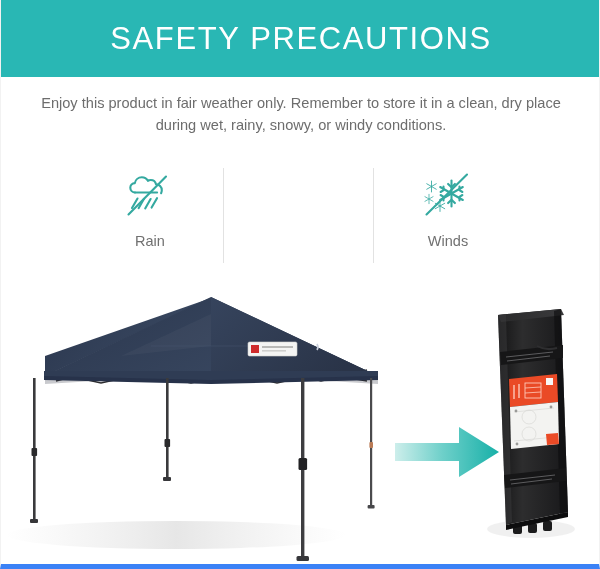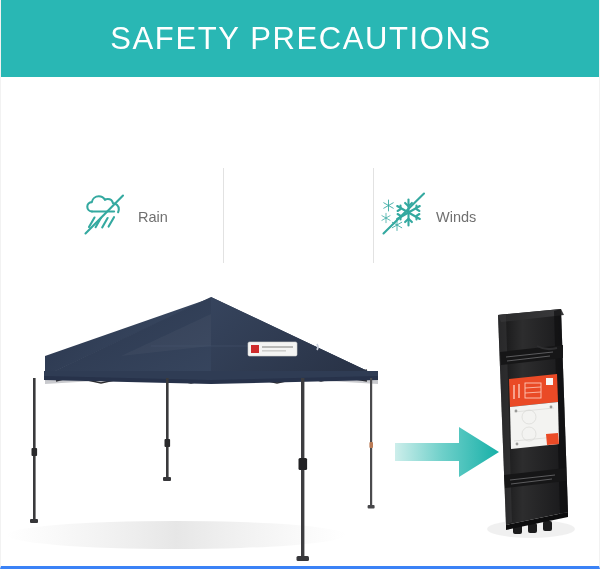--- a/index.html
+++ b/index.html
@@ -8,21 +8,21 @@
   body {
     font-family: "Liberation Sans", sans-serif;
     background:#ffffff;
     position:relative;
   }
   #page {
     position:relative;
     width:600px;
     height:569px;
     background:#ffffff;
-    border-bottom:3px solid #3b82f6;
+    border-bottom:5px solid #3b82f6;
     border-left:1px solid #f2f2f2;
     border-right:1px solid #f2f2f2;
     overflow:hidden;
   }
 
   
   .header {
     position:absolute; left:0; top:0;
     width:600px; height:77px;
     background:#29b7b4;
@@ -49,21 +49,21 @@
 
   
   .icon-row {
     position:absolute; left:0; top:163px;
     width:600px; height:105px;
   }
   .icon-cell {
     position:absolute;
     top:0;
     width:148px; height:105px;
-    display:flex; flex-direction:row;
+    display:flex; flex-direction:column;
     align-items:center; justify-content:flex-start;
   }
   .icon-cell.c1 { left:75px; }
   .icon-cell.c2 { left:224px; }
   .icon-cell.c3 { left:373px; }
   .icon-art { height:68px; display:flex; align-items:center; justify-content:center; }
   .icon-label {
     color:#707070;
     font-size:14.5px;
     margin-top:2px;
@@ -103,20 +103,21 @@
 </style>
 </head>
 <body>
 
 <div id="page">
 
   <div class="header">
     <div class="header-title">SAFETY PRECAUTIONS</div>
   </div>
 
+  <div class="subtitle">Enjoy this product in fair weather only. Remember to store it in a clean, dry place during wet, rainy, snowy, or windy conditions.</div>
 
   <div class="icon-row">
 
     <div class="divider d1"></div>
     <div class="divider d2"></div>
 
     <div class="icon-cell c1">
       <div class="icon-art">
         <svg width="62" height="62" viewBox="0 0 62 62" fill="none" stroke="#34a9a0" stroke-width="2.1" stroke-linecap="round" stroke-linejoin="round">
           <path d="M16 26.5c-2.6 0-4.7-2.1-4.7-4.7 0-2.5 2-4.6 4.5-4.7.6-3.3 3.5-5.8 7-5.8 2.6 0 4.9 1.4 6.1 3.5.8-.5 1.8-.8 2.8-.8 2.6 0 4.8 1.8 5.3 4.3 3.2.1 5.8 2.7 5.8 6 0 1-.3 2-.7 2.9"></path>

